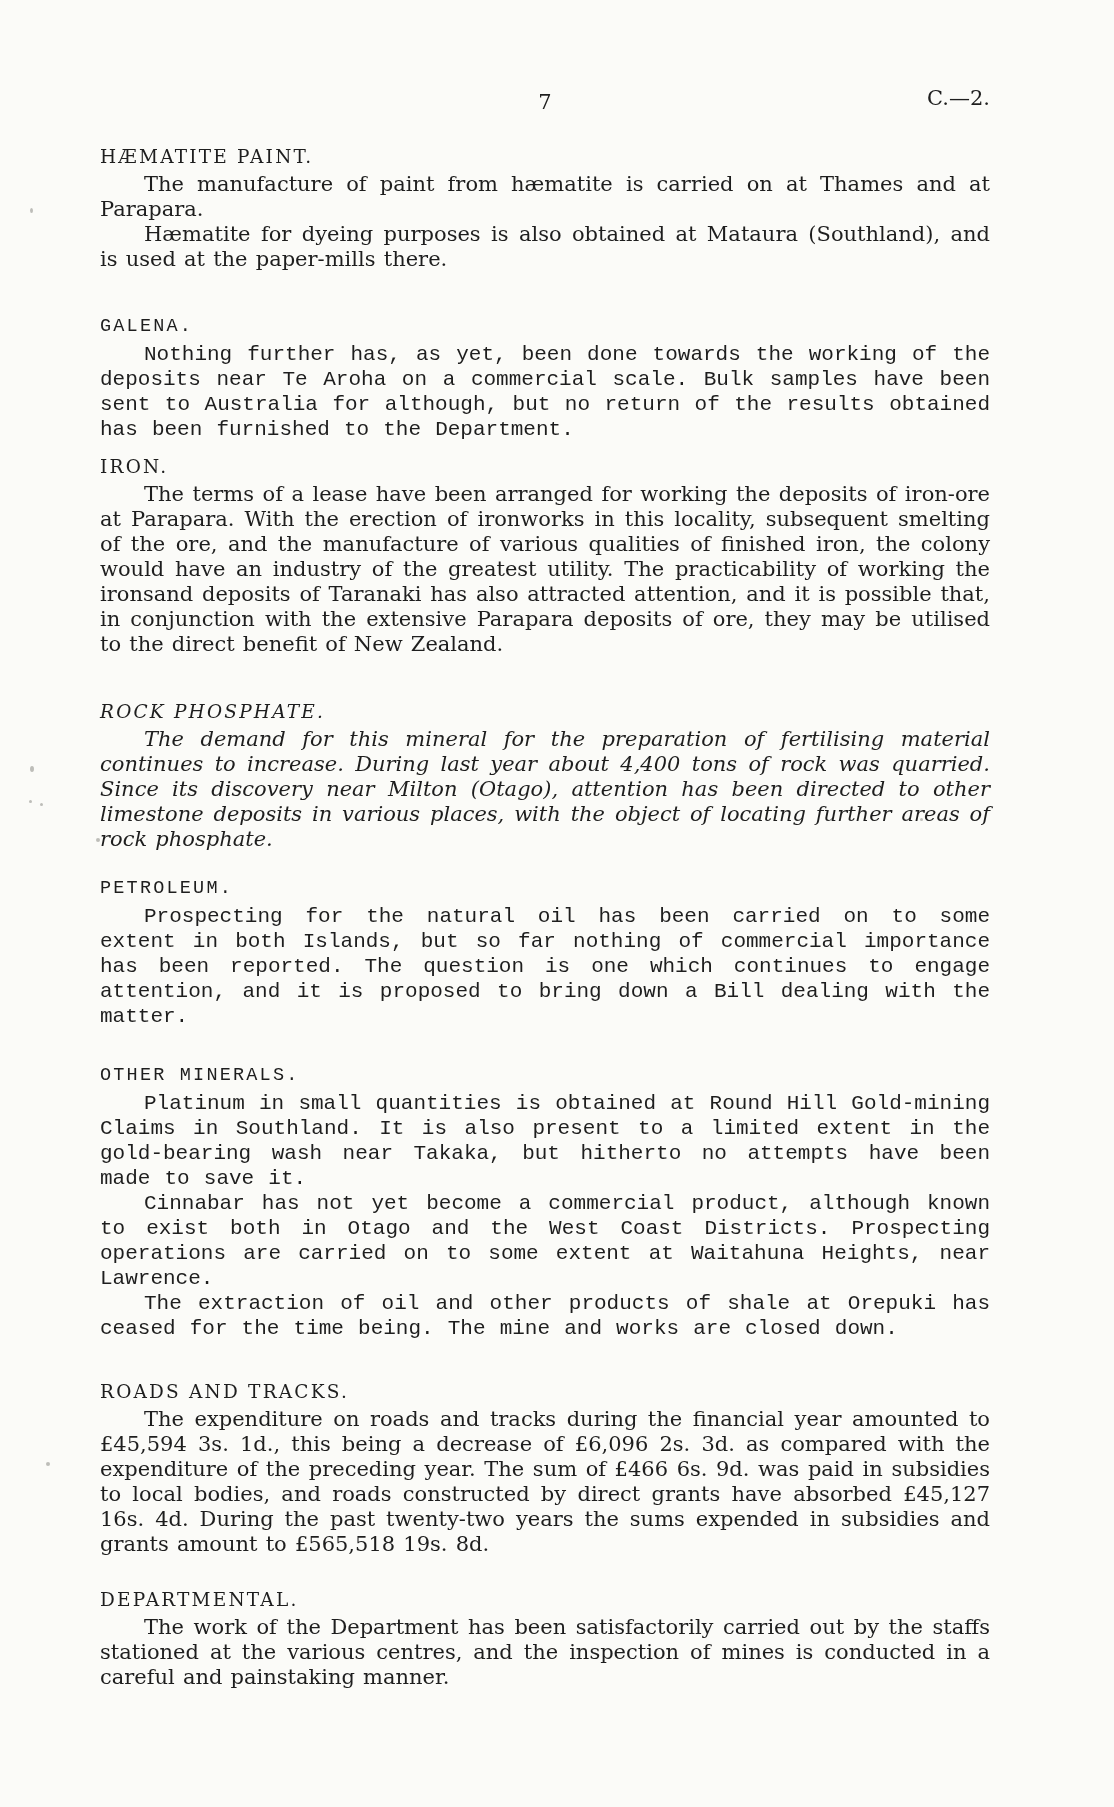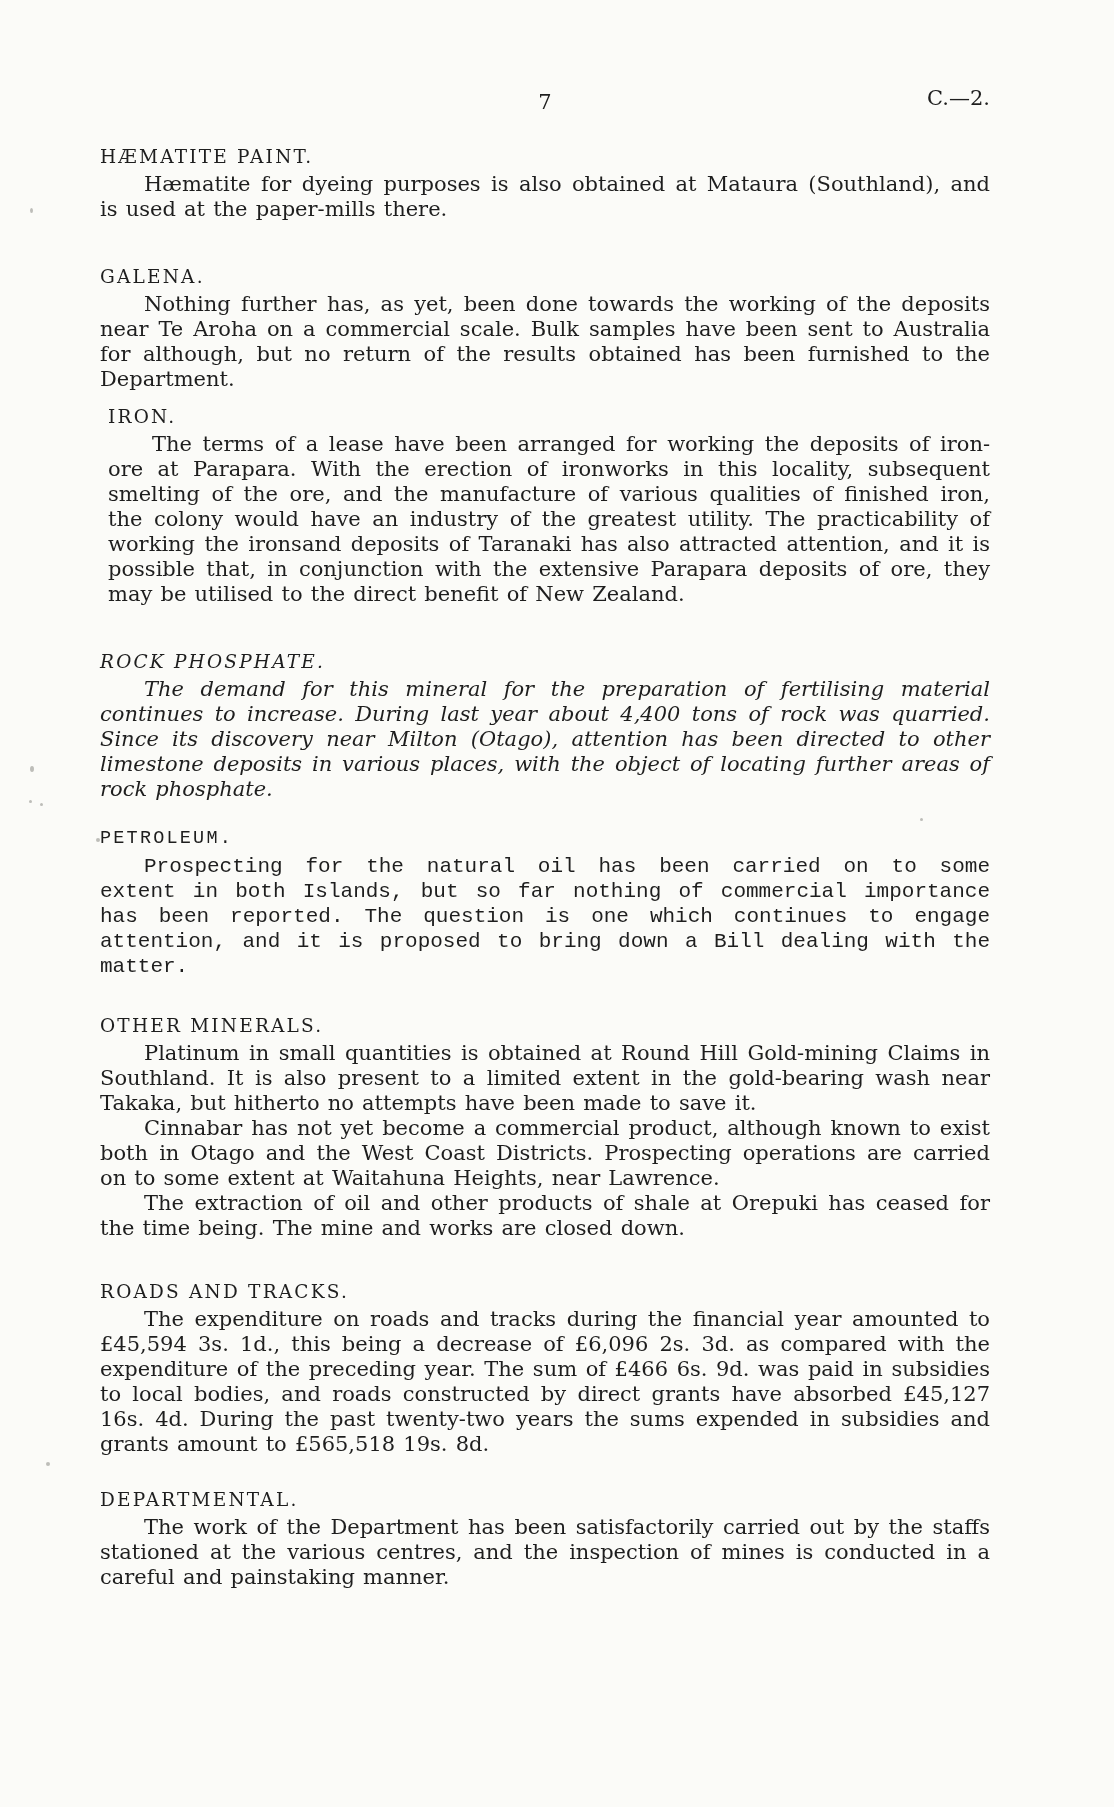--- a/index.html
+++ b/index.html
@@ -33,25 +33,25 @@
   }
   .doc-section { margin: 0; }
   .section-heading {
     margin: 0 0 4px 0;
     font-size: 18.5px;
     font-weight: normal;
     letter-spacing: 2.2px;
     line-height: 22px;
   }
   .s0 { margin-top: 30px; }
-  .s1 { margin-top: 44px; }
-  .s2 { margin-top: 14px; margin-left: 8px; }
+  .s1 { margin-top: 44px; font-family: Liberation Mono, monospace; }
+  .s2 { margin-top: 14px; }
   .s3 { margin-top: 44px; font-style: italic; }
   .s4 { margin-top: 26px; font-family: Liberation Mono, monospace; }
-  .s5 { margin-top: 36px; }
+  .s5 { margin-top: 36px; font-family: Liberation Mono, monospace; }
   .s6 { margin-top: 40px; }
   .s7 { margin-top: 32px; }
   .body-para {
     margin: 0;
     font-size: 21px;
     line-height: 25px;
     text-align: justify;
     text-indent: 44px;
     word-spacing: 1.5px;
   }
@@ -67,20 +67,21 @@
 
 <div class="page-column">
 
   <div class="page-header">
     <span class="page-number">7</span>
     <span class="doc-ref">C.—2.</span>
   </div>
 
   <section class="doc-section s0">
     <h2 class="section-heading">HÆMATITE PAINT.</h2>
+    <p class="body-para">The manufacture of paint from hæmatite is carried on at Thames and at Parapara.</p>
     <p class="body-para">Hæmatite for dyeing purposes is also obtained at Mataura (Southland), and is used at the paper-mills there.</p>
   </section>
 
   <section class="doc-section s1">
     <h2 class="section-heading">GALENA.</h2>
     <p class="body-para">Nothing further has, as yet, been done towards the working of the deposits near Te Aroha on a commercial scale. Bulk samples have been sent to Australia for although, but no return of the results obtained has been furnished to the Department.</p>
   </section>
 
   <section class="doc-section s2">
     <h2 class="section-heading">IRON.</h2>

